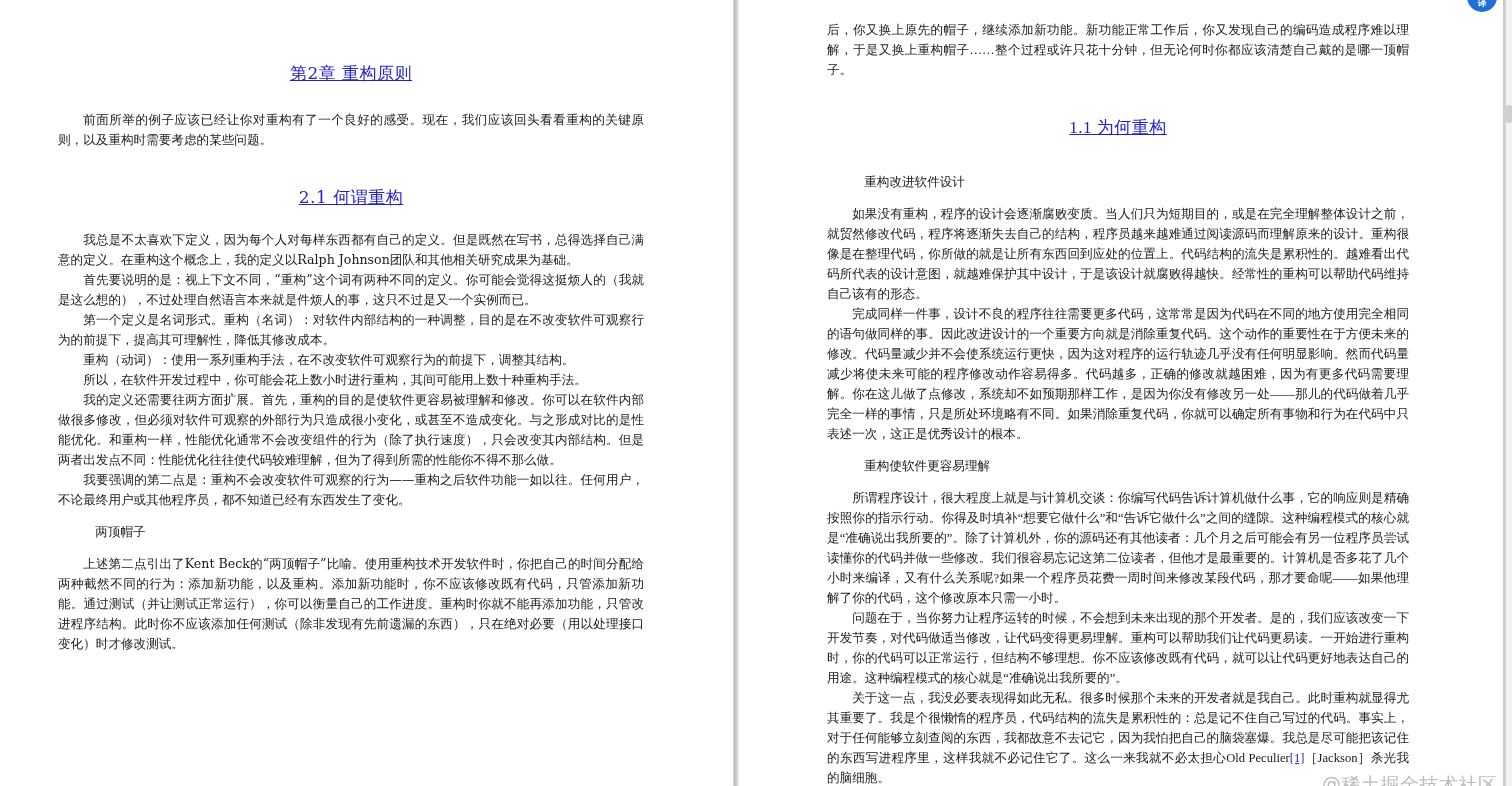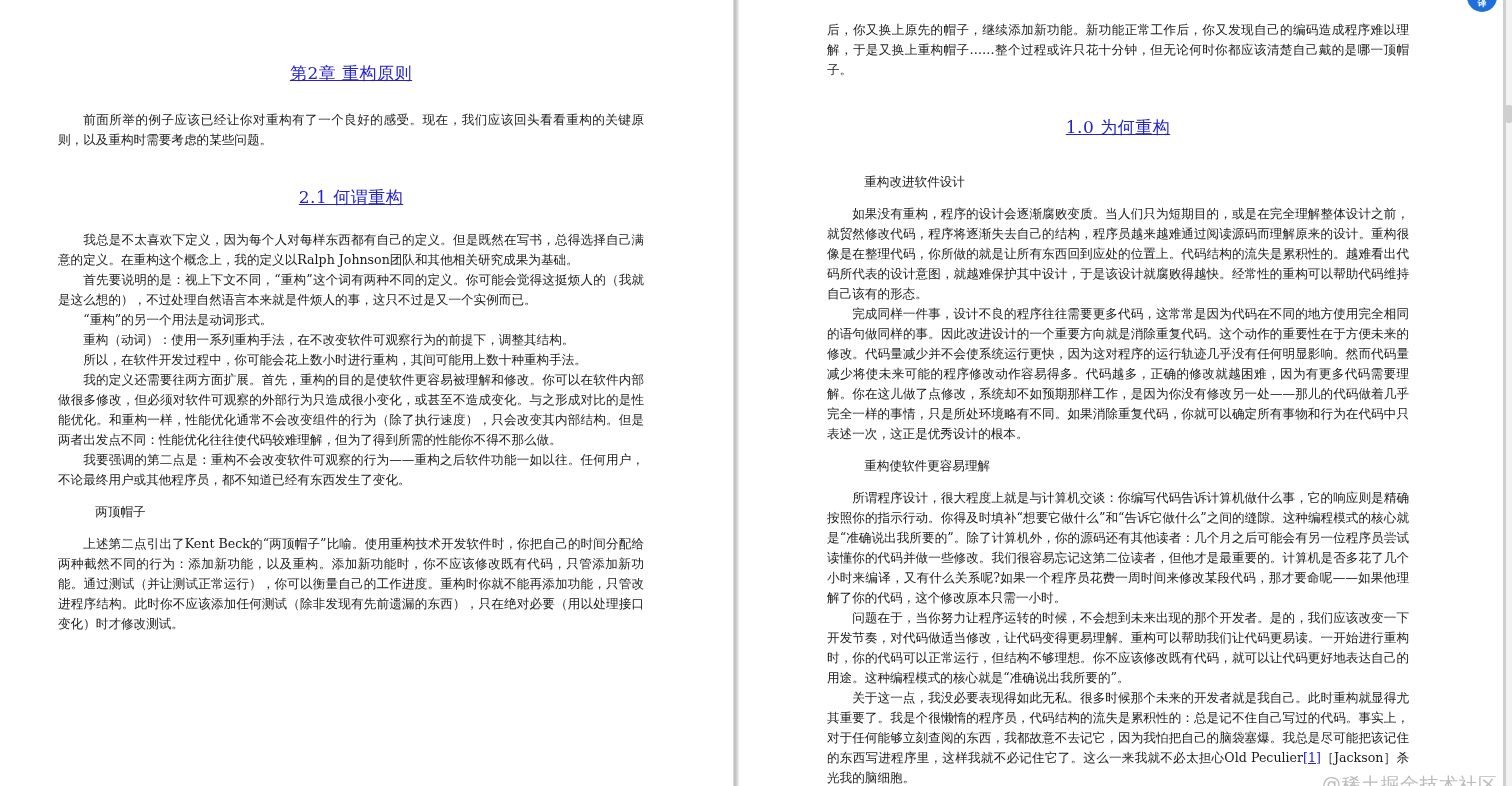--- a/index.html
+++ b/index.html
@@ -6,21 +6,21 @@
   body {
     width:1512px; height:786px; overflow:hidden; position:relative;
     background:#ffffff;
     font-family: "DejaVu Serif", "Liberation Serif", serif;
     color:#1a1a1a;
   }
   .page {
     position:absolute; top:0; height:786px; overflow:hidden; background:#fff;
   }
   #page-left { left:0; width:884px; }
-  #page-right { left:739px; width:764px; }
+  #page-right { left:739px; width:764px;font-family:Liberation Serif, serif; }
   .divider {
     position:absolute; top:0; left:733px; width:6px; height:786px;
     background:linear-gradient(to right,#e6e6e6 0,#c8c8c8 1px,#bdbdbd 2px,#d6d6d6 4px,#f2f2f2 6px);
   }
   .right-rail {
     position:absolute; top:0; left:1503px; width:9px; height:786px;
     background:#f3f3f3; border-left:3px solid #cfcfcf; box-sizing:border-box;
   }
   .scroll-thumb {
     position:absolute; left:1506px; top:105px; width:6px; height:18px;
@@ -67,40 +67,40 @@
     </div>
     <div class="block" style="top:110px;">
       <p class="par">前面所举的例子应该已经让你对重构有了一个良好的感受。现在，我们应该回头看看重构的关键原则，以及重构时需要考虑的某些问题。</p>
     </div>
     <div class="h" style="top:186px;">
       <span>2.1 何谓重构</span>
     </div>
     <div class="block" style="top:230px;">
       <p class="par">我总是不太喜欢下定义，因为每个人对每样东西都有自己的定义。但是既然在写书，总得选择自己满意的定义。在重构这个概念上，我的定义以Ralph Johnson团队和其他相关研究成果为基础。</p>
       <p class="par">首先要说明的是：视上下文不同，“重构”这个词有两种不同的定义。你可能会觉得这挺烦人的（我就是这么想的），不过处理自然语言本来就是件烦人的事，这只不过是又一个实例而已。</p>
-      <p class="par">“重构”的另一个用法是动词形式。</p>
+      <p class="par">第一个定义是名词形式。重构（名词）：对软件内部结构的一种调整，目的是在不改变软件可观察行为的前提下，提高其可理解性，降低其修改成本。</p>
       <p class="par">重构（动词）：使用一系列重构手法，在不改变软件可观察行为的前提下，调整其结构。</p>
       <p class="par">所以，在软件开发过程中，你可能会花上数小时进行重构，其间可能用上数十种重构手法。</p>
       <p class="par">我的定义还需要往两方面扩展。首先，重构的目的是使软件更容易被理解和修改。你可以在软件内部做很多修改，但必须对软件可观察的外部行为只造成很小变化，或甚至不造成变化。与之形成对比的是性能优化。和重构一样，性能优化通常不会改变组件的行为（除了执行速度），只会改变其内部结构。但是两者出发点不同：性能优化往往使代码较难理解，但为了得到所需的性能你不得不那么做。</p>
       <p class="par">我要强调的第二点是：重构不会改变软件可观察的行为——重构之后软件功能一如以往。任何用户，不论最终用户或其他程序员，都不知道已经有东西发生了变化。</p>
       <p class="subhead">两顶帽子</p>
       <p class="par">上述第二点引出了Kent  Beck的“两顶帽子”比喻。使用重构技术开发软件时，你把自己的时间分配给两种截然不同的行为：添加新功能，以及重构。添加新功能时，你不应该修改既有代码，只管添加新功能。通过测试（并让测试正常运行），你可以衡量自己的工作进度。重构时你就不能再添加功能，只管改进程序结构。此时你不应该添加任何测试（除非发现有先前遗漏的东西），只在绝对必要（用以处理接口变化）时才修改测试。</p>
     </div>
   </div>
 </div>
 
 <div class="divider"></div>
 
 <div class="page" id="page-right">
   <div class="content">
     <div class="block" style="top:20px;">
       <p class="par" style="text-indent:0;">后，你又换上原先的帽子，继续添加新功能。新功能正常工作后，你又发现自己的编码造成程序难以理解，于是又换上重构帽子……整个过程或许只花十分钟，但无论何时你都应该清楚自己戴的是哪一顶帽子。</p>
     </div>
     <div class="h" style="top:116px;">
-      <span>1.0 为何重构</span>
+      <span>1.1 为何重构</span>
     </div>
     <div class="block" style="top:160px;">
       <p class="subhead">重构改进软件设计</p>
       <p class="par">如果没有重构，程序的设计会逐渐腐败变质。当人们只为短期目的，或是在完全理解整体设计之前，就贸然修改代码，程序将逐渐失去自己的结构，程序员越来越难通过阅读源码而理解原来的设计。重构很像是在整理代码，你所做的就是让所有东西回到应处的位置上。代码结构的流失是累积性的。越难看出代码所代表的设计意图，就越难保护其中设计，于是该设计就腐败得越快。经常性的重构可以帮助代码维持自己该有的形态。</p>
       <p class="par">完成同样一件事，设计不良的程序往往需要更多代码，这常常是因为代码在不同的地方使用完全相同的语句做同样的事。因此改进设计的一个重要方向就是消除重复代码。这个动作的重要性在于方便未来的修改。代码量减少并不会使系统运行更快，因为这对程序的运行轨迹几乎没有任何明显影响。然而代码量减少将使未来可能的程序修改动作容易得多。代码越多，正确的修改就越困难，因为有更多代码需要理解。你在这儿做了点修改，系统却不如预期那样工作，是因为你没有修改另一处——那儿的代码做着几乎完全一样的事情，只是所处环境略有不同。如果消除重复代码，你就可以确定所有事物和行为在代码中只表述一次，这正是优秀设计的根本。</p>
       <p class="subhead">重构使软件更容易理解</p>
       <p class="par">所谓程序设计，很大程度上就是与计算机交谈：你编写代码告诉计算机做什么事，它的响应则是精确按照你的指示行动。你得及时填补“想要它做什么”和“告诉它做什么”之间的缝隙。这种编程模式的核心就是“准确说出我所要的”。除了计算机外，你的源码还有其他读者：几个月之后可能会有另一位程序员尝试读懂你的代码并做一些修改。我们很容易忘记这第二位读者，但他才是最重要的。计算机是否多花了几个小时来编译，又有什么关系呢?如果一个程序员花费一周时间来修改某段代码，那才要命呢——如果他理解了你的代码，这个修改原本只需一小时。</p>
       <p class="par">问题在于，当你努力让程序运转的时候，不会想到未来出现的那个开发者。是的，我们应该改变一下开发节奏，对代码做适当修改，让代码变得更易理解。重构可以帮助我们让代码更易读。一开始进行重构时，你的代码可以正常运行，但结构不够理想。你不应该修改既有代码，就可以让代码更好地表达自己的用途。这种编程模式的核心就是“准确说出我所要的”。</p>
       <p class="par">
         <span>关于这一点，我没必要表现得如此无私。很多时候那个未来的开发者就是我自己。此时重构就显得尤其重要了。我是个很懒惰的程序员，代码结构的流失是累积性的：总是记不住自己写过的代码。事实上，对于任何能够立刻查阅的东西，我都故意不去记它，因为我怕把自己的脑袋塞爆。我总是尽可能把该记住的东西写进程序里，这样我就不必记住它了。这么一来我就不必太担心Old  Peculier</span><a class="fn">[1]</a><span>［Jackson］杀光我的脑细胞。</span>

